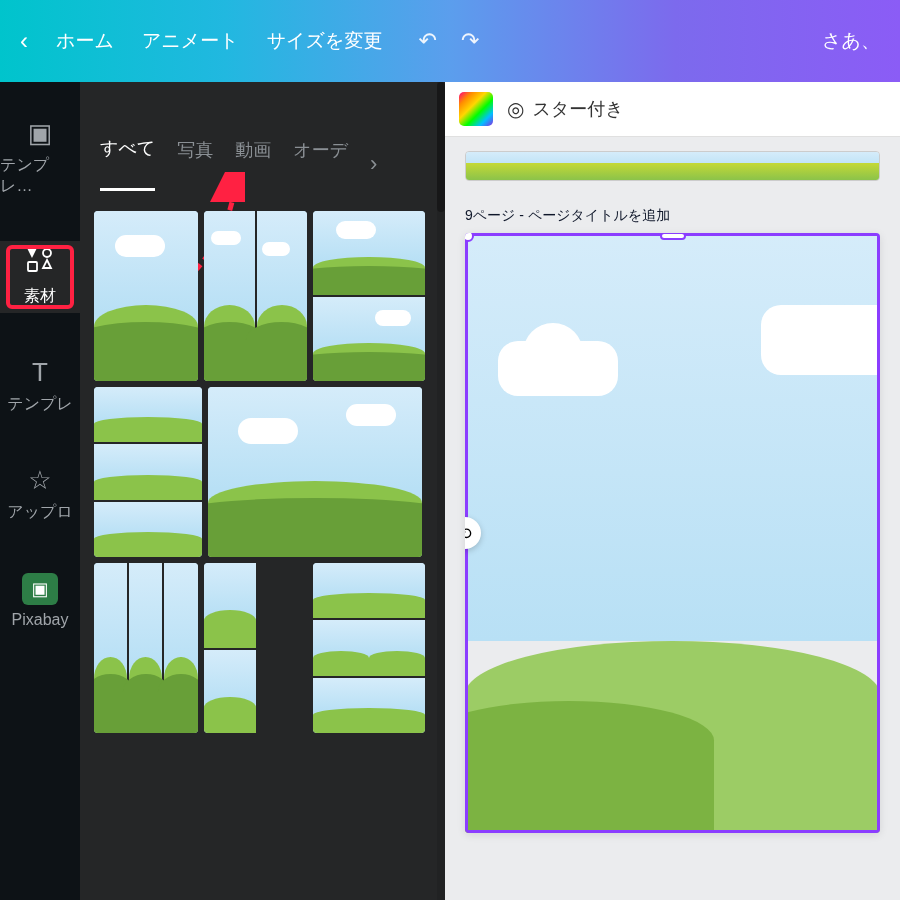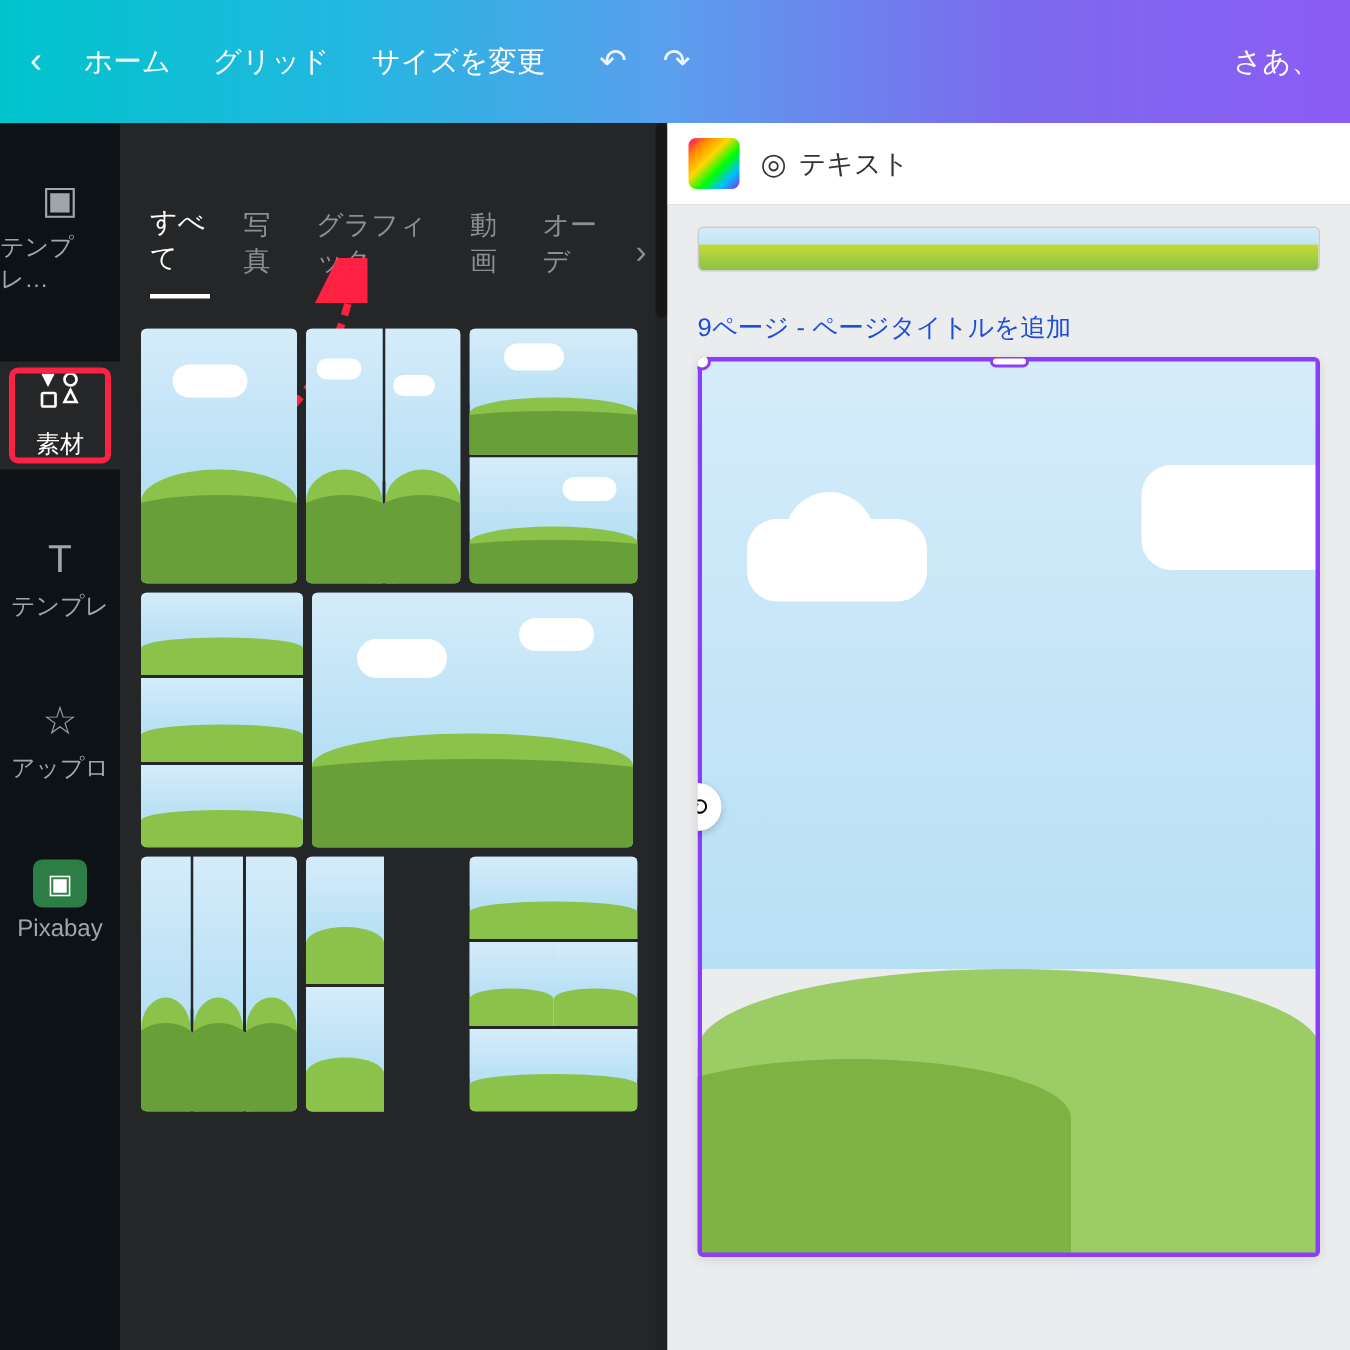--- a/index.html
+++ b/index.html
@@ -21,41 +21,41 @@
 .sb-label{font-size:16px}
 .sb-item.pixabay .sb-icon{background:#2d7d46;width:36px;height:32px;border-radius:6px;display:flex;align-items:center;justify-content:center;font-size:18px;color:#fff}
 .elements-panel{width:365px;background:#252627;padding:20px 14px 14px 14px;display:flex;flex-direction:column;position:relative}
 .search-box{background:#fff;border-radius:6px;height:52px;display:flex;align-items:center;padding:0 12px;gap:10px}
 .search-icon{font-size:20px;color:#333}
 .search-input{flex:1;border:none;outline:none;font-size:19px;color:#555}
 .clear-btn{font-size:18px;color:#666;cursor:pointer;padding:0 6px}
 .filter-btn{font-size:20px;cursor:pointer;color:#333}
 .red-arrow{position:absolute;top:90px;left:55px;pointer-events:none}
 .tabs{display:flex;gap:22px;margin-top:34px;color:#8a8f94;font-size:18px;align-items:center;padding-left:6px}
-.tab{cursor:pointer;padding-bottom:12px}
+.tab{cursor:pointer;padding-bottom:28px}
 .tab.active{color:#fff;border-bottom:3px solid #fff}
 .tab-more{cursor:pointer;font-size:22px}
 .grid-results{margin-top:20px;overflow-y:auto;flex:1;padding-right:6px}
 .grid-row{display:flex;gap:6px;margin-bottom:6px}
 .grid-item{border-radius:4px;overflow:hidden;display:flex;gap:2px}
 .grid-sub{position:relative;background:linear-gradient(180deg,#b8e0f5 40%,#b8e0f5 40%)}
 .landscape{position:absolute;inset:0}
 .sky{position:absolute;top:0;left:0;right:0;height:60%;background:linear-gradient(180deg,#d5ecfa 0%,#b8e0f5 100%)}
 .cloud{position:absolute;background:#fff;border-radius:20px}
 .hill-back{position:absolute;bottom:0;left:0;right:0;height:45%;background:#8bc34a;border-radius:50% 50% 0 0/28% 28% 0 0}
 .hill-front{position:absolute;bottom:0;left:-20%;right:-20%;height:35%;background:#689f38;border-radius:50% 50% 0 0/30% 30% 0 0}
 .canvas-area{flex:1;background:#ebecee;position:relative;overflow:hidden}
 .canvas-toolbar{height:55px;background:#fff;border-bottom:1px solid #e0e0e0;display:flex;align-items:center;padding:0 14px;gap:14px}
 .color-picker{width:34px;height:34px;background:linear-gradient(135deg,#ff0080,#ff8c00,#ffd700,#00ff00,#00bfff,#8a2be2);border-radius:5px;cursor:pointer}
 .animate-btn{display:flex;align-items:center;gap:8px;cursor:pointer;font-size:18px;color:#333}
 .animate-icon{font-size:20px}
 .page-strip{margin:14px 20px 0 20px;height:30px;border-radius:4px;position:relative;overflow:hidden;border:1px solid #ccc}
 .strip-sky{position:absolute;inset:0 0 40% 0;background:linear-gradient(180deg,#d5ecfa,#b8e0f5)}
 .strip-grass{position:absolute;inset:40% 0 0 0;background:linear-gradient(180deg,#c5d936,#8bc34a)}
-.page-label{margin:26px 20px 8px 20px;font-size:17px;color:#1d4ed8}
+.page-label{margin:26px 20px 8px 20px;font-size:14px;color:#0f172a}
 .big-canvas{margin:0 20px;height:600px;position:relative;border-radius:4px;overflow:hidden;box-shadow:0 2px 8px rgba(0,0,0,0.1)}
 .big-canvas .sky{height:68%}
 .big-canvas .hill-back{height:32%;background:#9ccc65}
 .big-canvas .hill-front{height:22%;background:#7cb342;left:-10%;right:40%}
 .big-canvas .cloud1{top:18%;left:8%;width:120px;height:55px}
 .big-canvas .cloud1::before{content:"";position:absolute;top:-18px;left:25px;width:60px;height:60px;background:#fff;border-radius:50%}
 .big-canvas .cloud2{top:12%;right:-5%;width:140px;height:70px}
 .selection{position:absolute;inset:0;border:3px solid #8b3dff;pointer-events:none}
 .sel-handle{position:absolute;width:12px;height:12px;background:#fff;border:2px solid #8b3dff;border-radius:50%}
 .sel-handle.tl{top:-6px;left:-6px}
@@ -64,21 +64,21 @@
 .scrollbar{position:absolute;right:0;top:0;bottom:0;width:8px;background:rgba(0,0,0,0.1)}
 .scroll-thumb{position:absolute;top:0;width:100%;height:130px;background:rgba(0,0,0,0.3);border-radius:4px}
 </style>
 </head>
 <body>
 
 <div class="topbar">
   <div class="topbar-left">
     <span class="back-arrow">‹</span>
     <span class="top-link">ホーム</span>
-    <span class="top-link">グリッド</span>
+    <span class="top-link">アニメート</span>
     <span class="top-link">サイズを変更</span>
     <div class="undo-redo">
       <span>↶</span>
       <span>↷</span>
     </div>
   </div>
   <div class="topbar-right">さあ、</div>
 </div>
 
 <div class="main">
@@ -122,21 +122,20 @@
           <marker id="ah" markerWidth="10" markerHeight="10" refX="5" refY="5" orient="auto">
             <path d="M0 0 L10 5 L0 10 Z" fill="#ff2142"></path>
           </marker>
         </defs>
         <path d="M0 130 Q40 130 75 80 Q100 40 100 5" stroke="#ff2142" stroke-width="5" stroke-dasharray="8 6" fill="none" marker-end="url(#ah)"></path>
       </svg>
 
     <div class="tabs">
       <span class="tab active">すべて</span>
       <span class="tab">写真</span>
-      <span class="tab">グラフィック</span>
       <span class="tab">動画</span>
       <span class="tab">オーデ</span>
       <span class="tab-more">›</span>
     </div>
 
     <div class="grid-results">
 
       <div class="grid-row">
         <div class="grid-item" style="width:104px;height:170px">
             <div class="grid-sub" style="width:100%">
@@ -291,21 +290,21 @@
     <div class="scrollbar">
         <div class="scroll-thumb"></div>
       </div>
   </div>
 
   <div class="canvas-area">
     <div class="canvas-toolbar">
       <div class="color-picker"></div>
       <div class="animate-btn">
         <span class="animate-icon">◎</span>
-        <span>テキスト</span>
+        <span>スター付き</span>
       </div>
     </div>
     <div class="page-strip">
       <div class="strip-sky"></div>
         <div class="strip-grass"></div>
     </div>
     <div class="page-label">9ページ - ページタイトルを追加</div>
     <div class="big-canvas">
       <div class="landscape">
         <div class="sky"></div>

